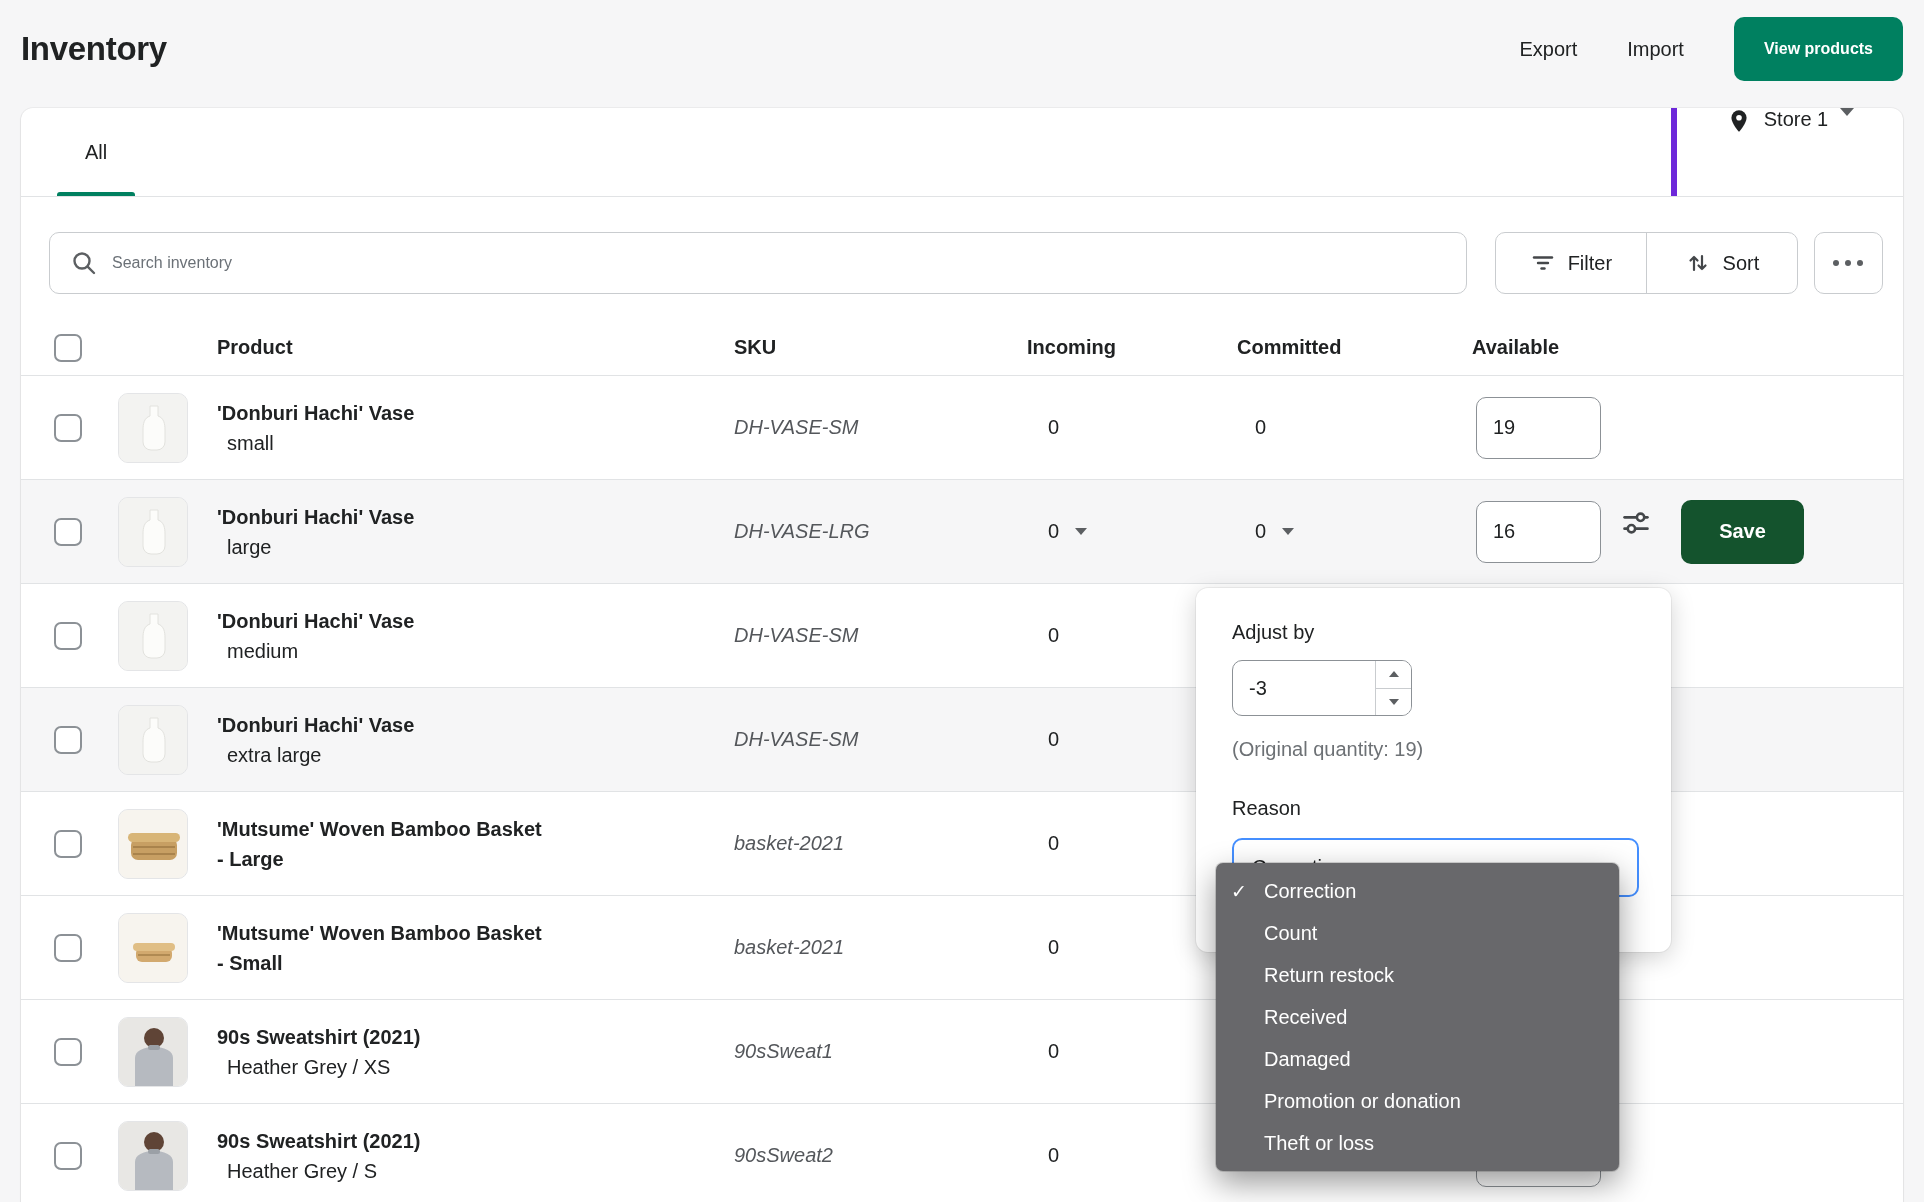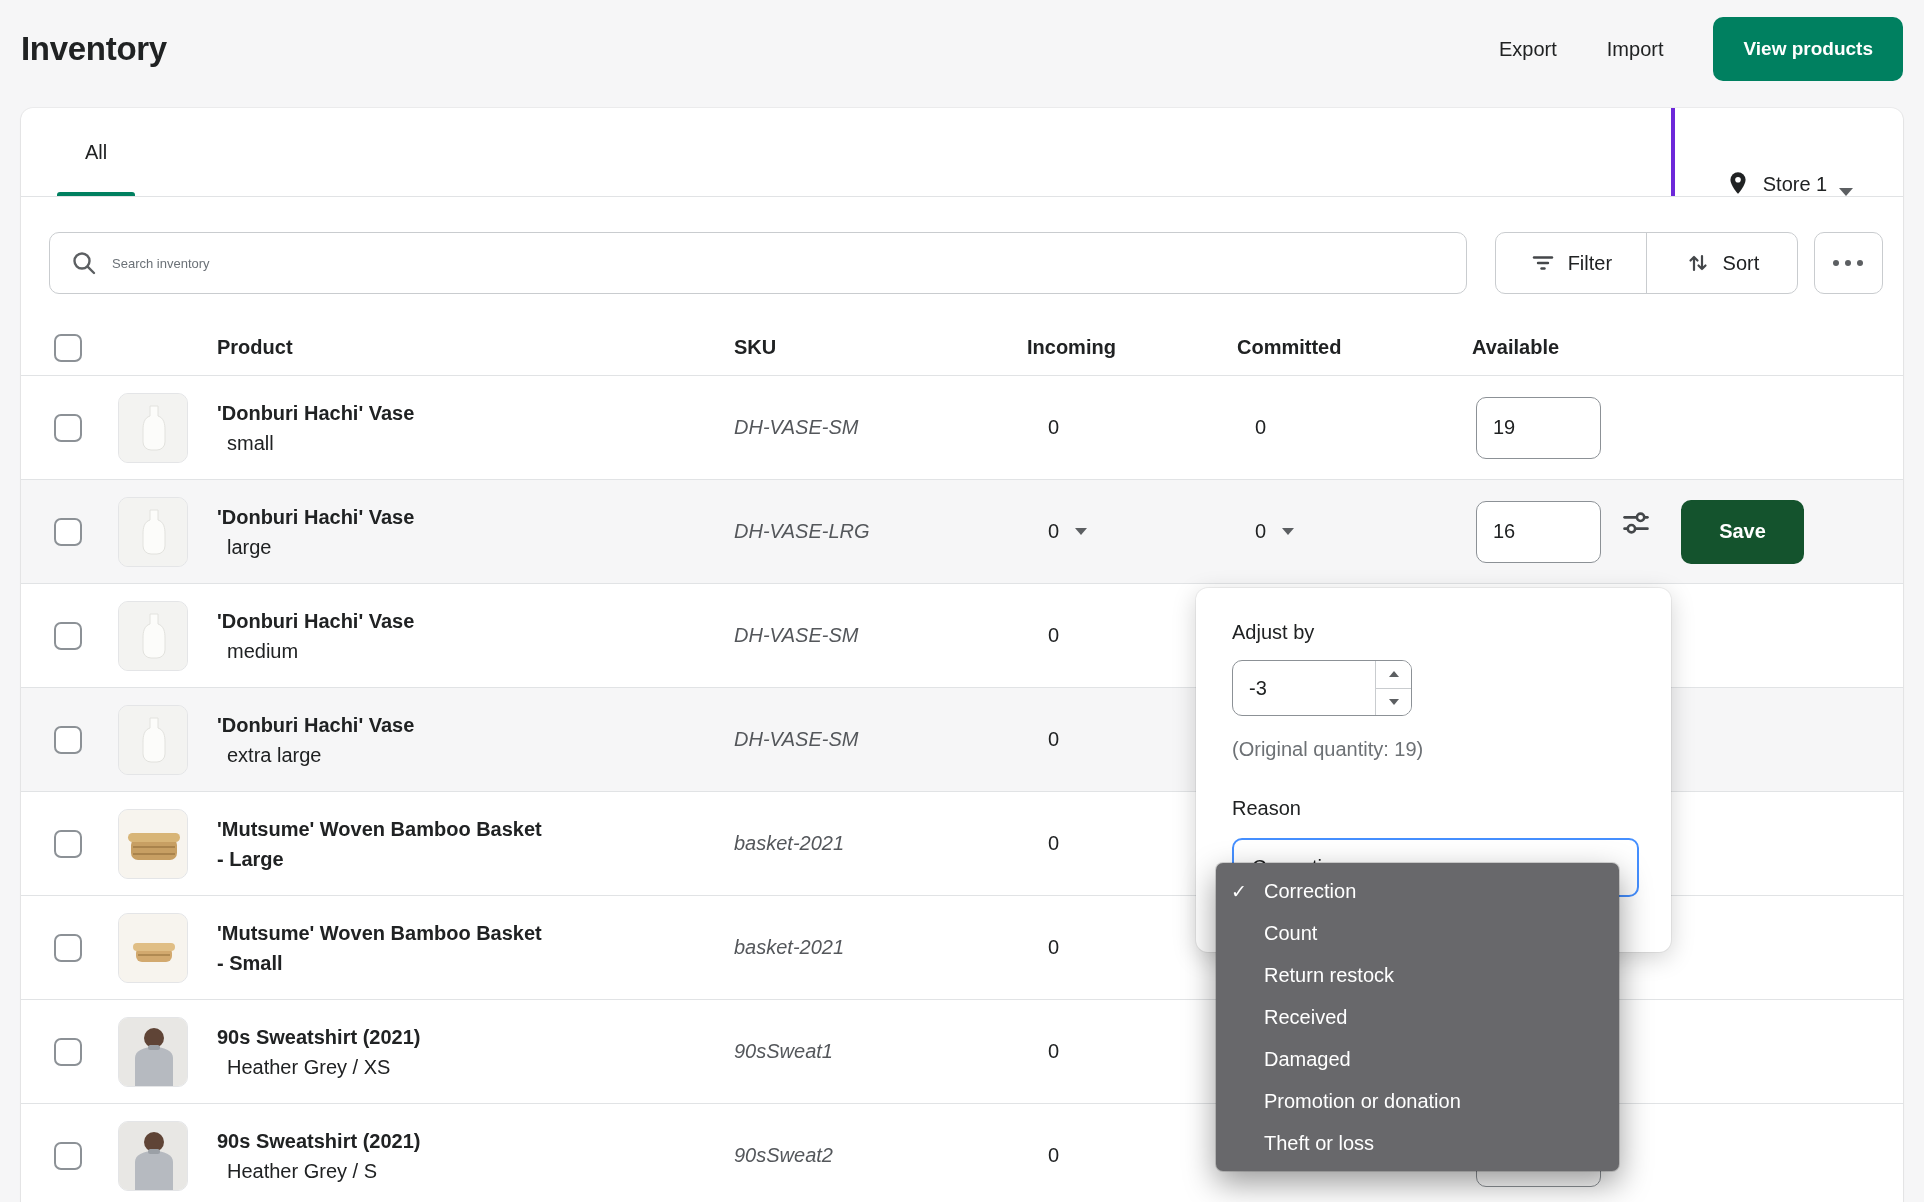--- a/index.html
+++ b/index.html
@@ -9,36 +9,36 @@
     background: #f6f6f7;
     font-family: "Liberation Sans", sans-serif;
     color: #202223;
     overflow: hidden;
   }
   
   .top { position:absolute; top:0; left:21px; width:1882px; height:98px; display:flex; align-items:center; }
   .top h1 { font-size:33px; font-weight:700; letter-spacing:-0.3px; }
   .top-actions { margin-left:auto; display:flex; align-items:center; gap:14px; }
   .text-btn { font-size:20px; padding:10px 18px; background:none; border:none; font-family:inherit; color:#202223; cursor:pointer; }
-  .primary-btn { margin-left:18px; height:64px; padding:0 30px; background:#008060; color:#fff; border:none; border-radius:10px; font-size:19px; font-weight:600; font-family:inherit; cursor:pointer; }
+  .primary-btn { margin-left:18px; height:64px; padding:0 30px; background:#008060; color:#fff; border:none; border-radius:10px; font-size:16px; font-weight:600; font-family:inherit; cursor:pointer; }
 
   
   .card { position:absolute; top:108px; left:21px; width:1882px; height:1120px; background:#fff; border-radius:12px;
           box-shadow:0 1px 2px rgba(0,0,0,.12), 0 0 0 1px rgba(0,0,0,.04); overflow:hidden; }
 
   .tabs-row { height:89px; border-bottom:1px solid #e1e3e5; display:flex; align-items:stretch; padding-left:36px; }
   .tab { position:relative; display:flex; align-items:center; padding:0 28px; font-size:20px; cursor:pointer; }
   .tab-underline { position:absolute; bottom:0; left:0; right:0; height:4px; background:#008060; border-radius:3px 3px 0 0; }
-  .store { margin-left:auto; width:232px; border-left:4px solid #6d28d9; display:flex; align-items:flex-end; justify-content:center; gap:12px; font-size:20px; cursor:pointer; }
+  .store { margin-left:auto; width:232px; border-left:6px solid #6d28d9; display:flex; align-items:flex-start; justify-content:center; gap:12px; font-size:20px; cursor:pointer; }
   .caret-down { width:0; height:0; border-left:7px solid transparent; border-right:7px solid transparent; border-top:8px solid #5c5f62; }
 
   
   .controls { margin:35px 20px 26px 28px; display:flex; align-items:center; height:62px; }
   .search { width:1431px; height:62px; border:1px solid #c9cccf; border-radius:10px; display:flex; align-items:center; padding:0 20px; gap:14px; background:#fff; }
-  .search input { flex:1; border:none; outline:none; font-size:13px; font-family:inherit; color:#ef4444; background:transparent; }
+  .search input { flex:1; border:none; outline:none; font-size:16px; font-family:inherit; color:#ef4444; background:transparent; }
   .search input::placeholder { color:#6b7177; }
   .btn-group { margin-left:28px; display:flex; height:62px; border:1px solid #c9cccf; border-radius:10px; overflow:hidden; background:#fff; }
   .group-btn { width:152px; display:flex; align-items:center; justify-content:center; gap:12px; font-size:20px; background:none; border:none; font-family:inherit; color:#202223; cursor:pointer; }
   .group-btn + .group-btn { border-left:1px solid #c9cccf; }
   .more-btn { margin-left:16px; width:70px; height:62px; border:1px solid #c9cccf; border-radius:10px; background:#fff; display:flex; align-items:center; justify-content:center; gap:6px; cursor:pointer; }
   .dot { width:6px; height:6px; border-radius:50%; background:#5c5f62; }
 
   
   .grid { display:grid; grid-template-columns:88px 612px 295px 190px 235px 230px 1fr; align-items:center; }
   .thead { height:56px; border-bottom:1px solid #e1e3e5; font-size:20px; font-weight:600; }

